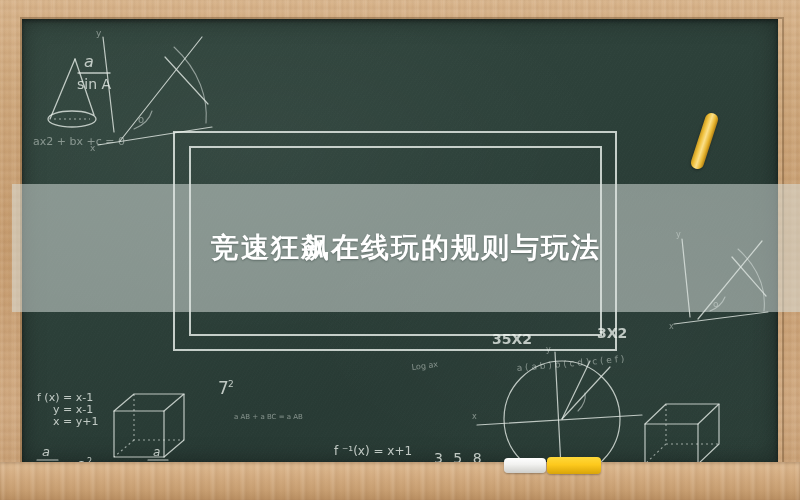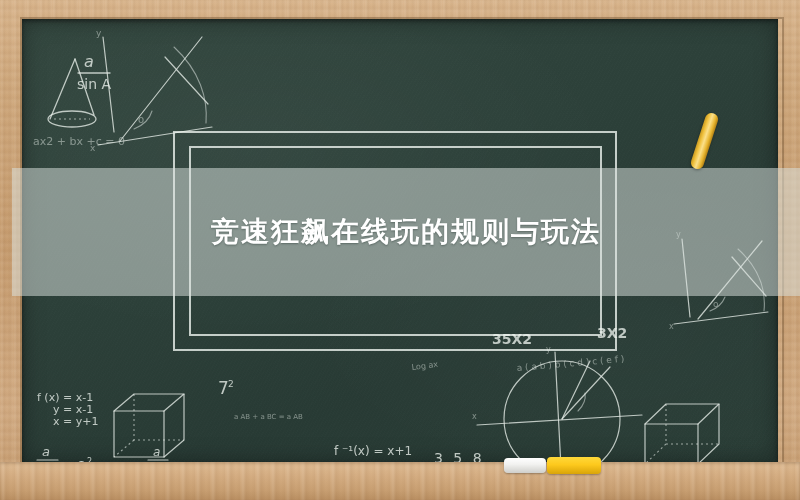--- a/index.html
+++ b/index.html
@@ -163,21 +163,21 @@
     width: 409px;
     height: 186px;
     border: 2px solid rgba(236,242,238,0.80);
   }
 
   
   .title-band {
     position: absolute;
     left: 0;
     right: 0;
-    top: 168px;
+    top: 184px;
     height: 128px;
     background: rgba(219,227,223,0.52);
     display: flex;
     align-items: center;
     justify-content: center;
     z-index: 5;
     margin-left: 12px;
   }
   .title-text {
     font-family: "DejaVu Sans", "Liberation Sans", sans-serif;

